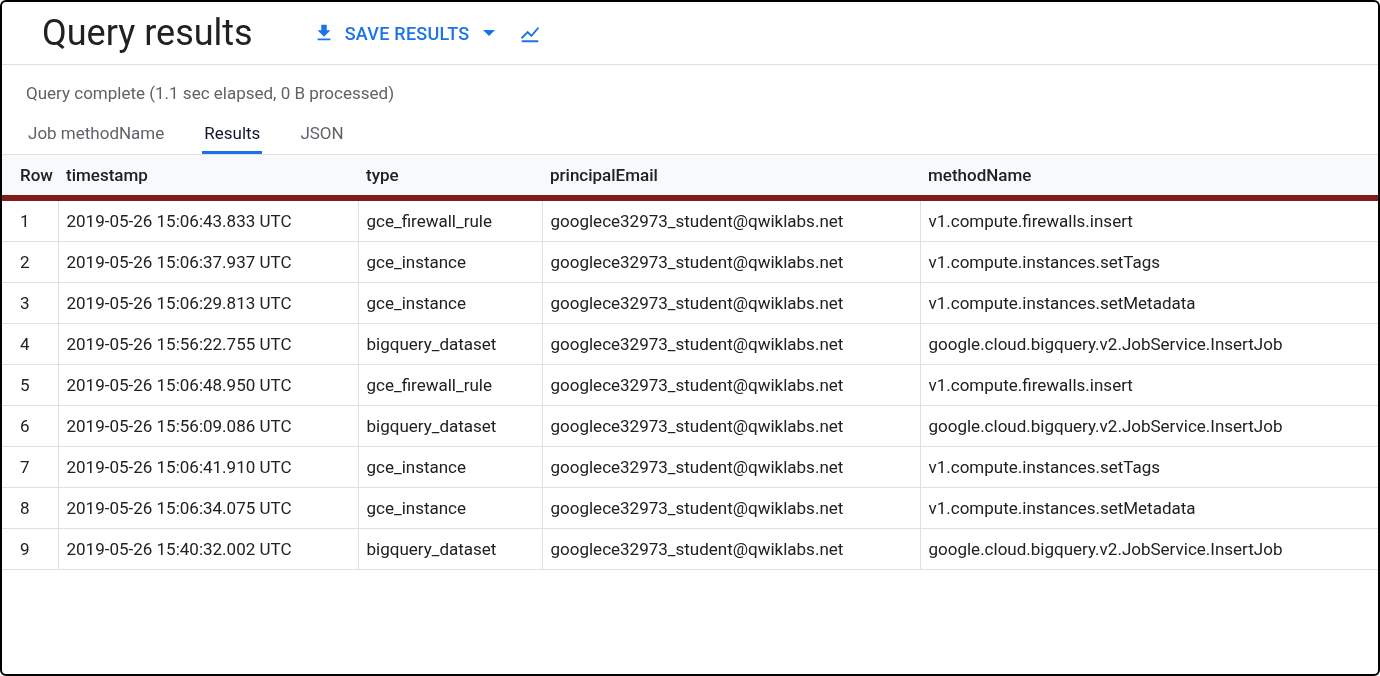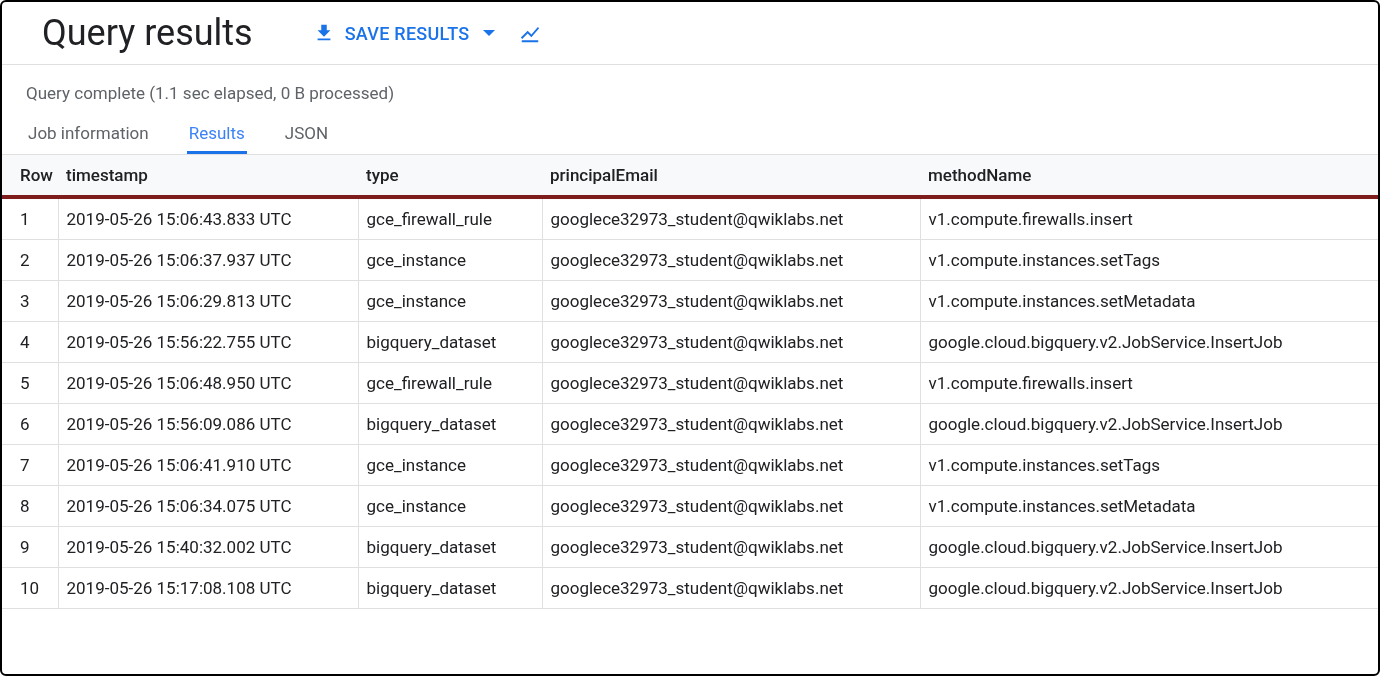--- a/index.html
+++ b/index.html
@@ -66,38 +66,38 @@
       border-bottom: 1px solid #e0e0e0;
     }
     .tab {
       font-size: 17px;
       color: #5f6368;
       padding: 6px 2px 8px 2px;
       cursor: pointer;
       border-bottom: 3px solid transparent;
     }
     .tab.active {
-      color: #3b82f6;
+      color: #0f172a;
       border-bottom: 3px solid #1a73e8;
     }
     table {
       width: 100%;
       border-collapse: collapse;
       table-layout: fixed;
     }
     thead tr {
       background: #f8f9fa;
     }
     th {
       text-align: left;
       font-size: 17px;
       font-weight: 500;
       color: #202124;
       padding: 10px 8px;
-      border-bottom: 4px solid #7f1d1d;
+      border-bottom: 6px solid #7f1d1d;
     }
     td {
       font-size: 17px;
       color: #202124;
       padding: 10px 8px;
       border-bottom: 1px solid #e0e0e0;
       border-right: 1px solid #e0e0e0;
       white-space: nowrap;
       overflow: hidden;
       text-overflow: ellipsis;
@@ -128,21 +128,21 @@
         </svg>
     </div>
   </div>
 </div>
 
 <div class="divider"></div>
 
 <div class="status-row">Query complete (1.1 sec elapsed, 0 B processed)</div>
 
 <div class="tabs">
-  <div class="tab">Job information</div>
+  <div class="tab">Job methodName</div>
   <div class="tab active">Results</div>
   <div class="tab">JSON</div>
 </div>
 
 <table>
   <thead>
     <tr>
       <th class="col-row">Row</th>
       <th class="col-ts">timestamp</th>
       <th class="col-type">type</th>
@@ -207,21 +207,14 @@
         <td class="col-email">googlece32973_student@qwiklabs.net</td>
         <td class="col-method">v1.compute.instances.setMetadata</td>
       </tr>
       <tr>
         <td class="col-row">9</td>
         <td class="col-ts">2019-05-26 15:40:32.002 UTC</td>
         <td class="col-type">bigquery_dataset</td>
         <td class="col-email">googlece32973_student@qwiklabs.net</td>
         <td class="col-method">google.cloud.bigquery.v2.JobService.InsertJob</td>
       </tr>
-      <tr>
-        <td class="col-row">10</td>
-        <td class="col-ts">2019-05-26 15:17:08.108 UTC</td>
-        <td class="col-type">bigquery_dataset</td>
-        <td class="col-email">googlece32973_student@qwiklabs.net</td>
-        <td class="col-method">google.cloud.bigquery.v2.JobService.InsertJob</td>
-      </tr>
     </tbody>
 </table>
 
 </body></html>

